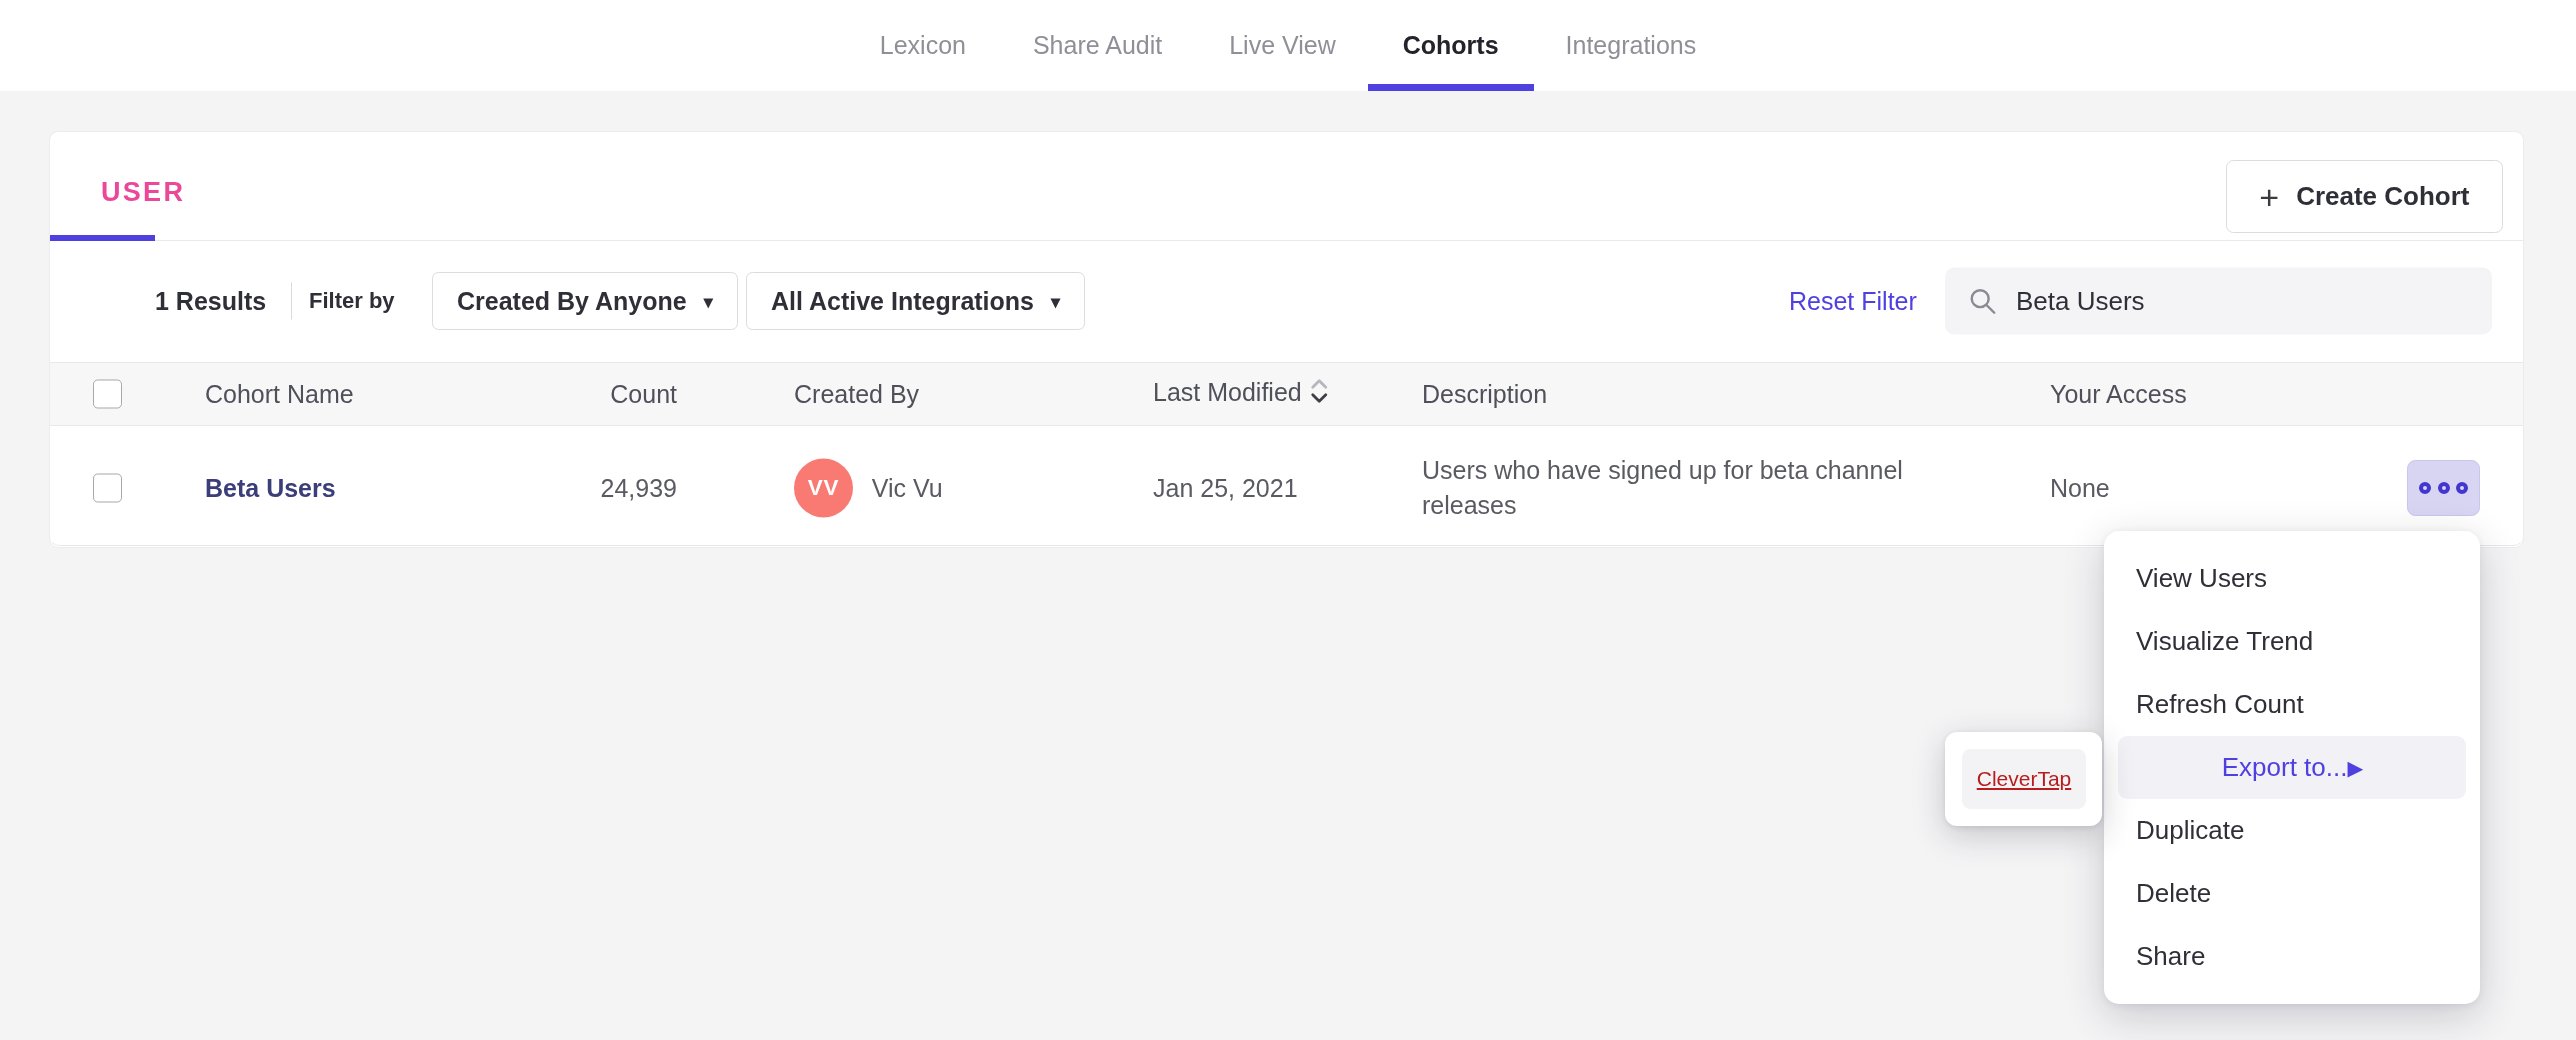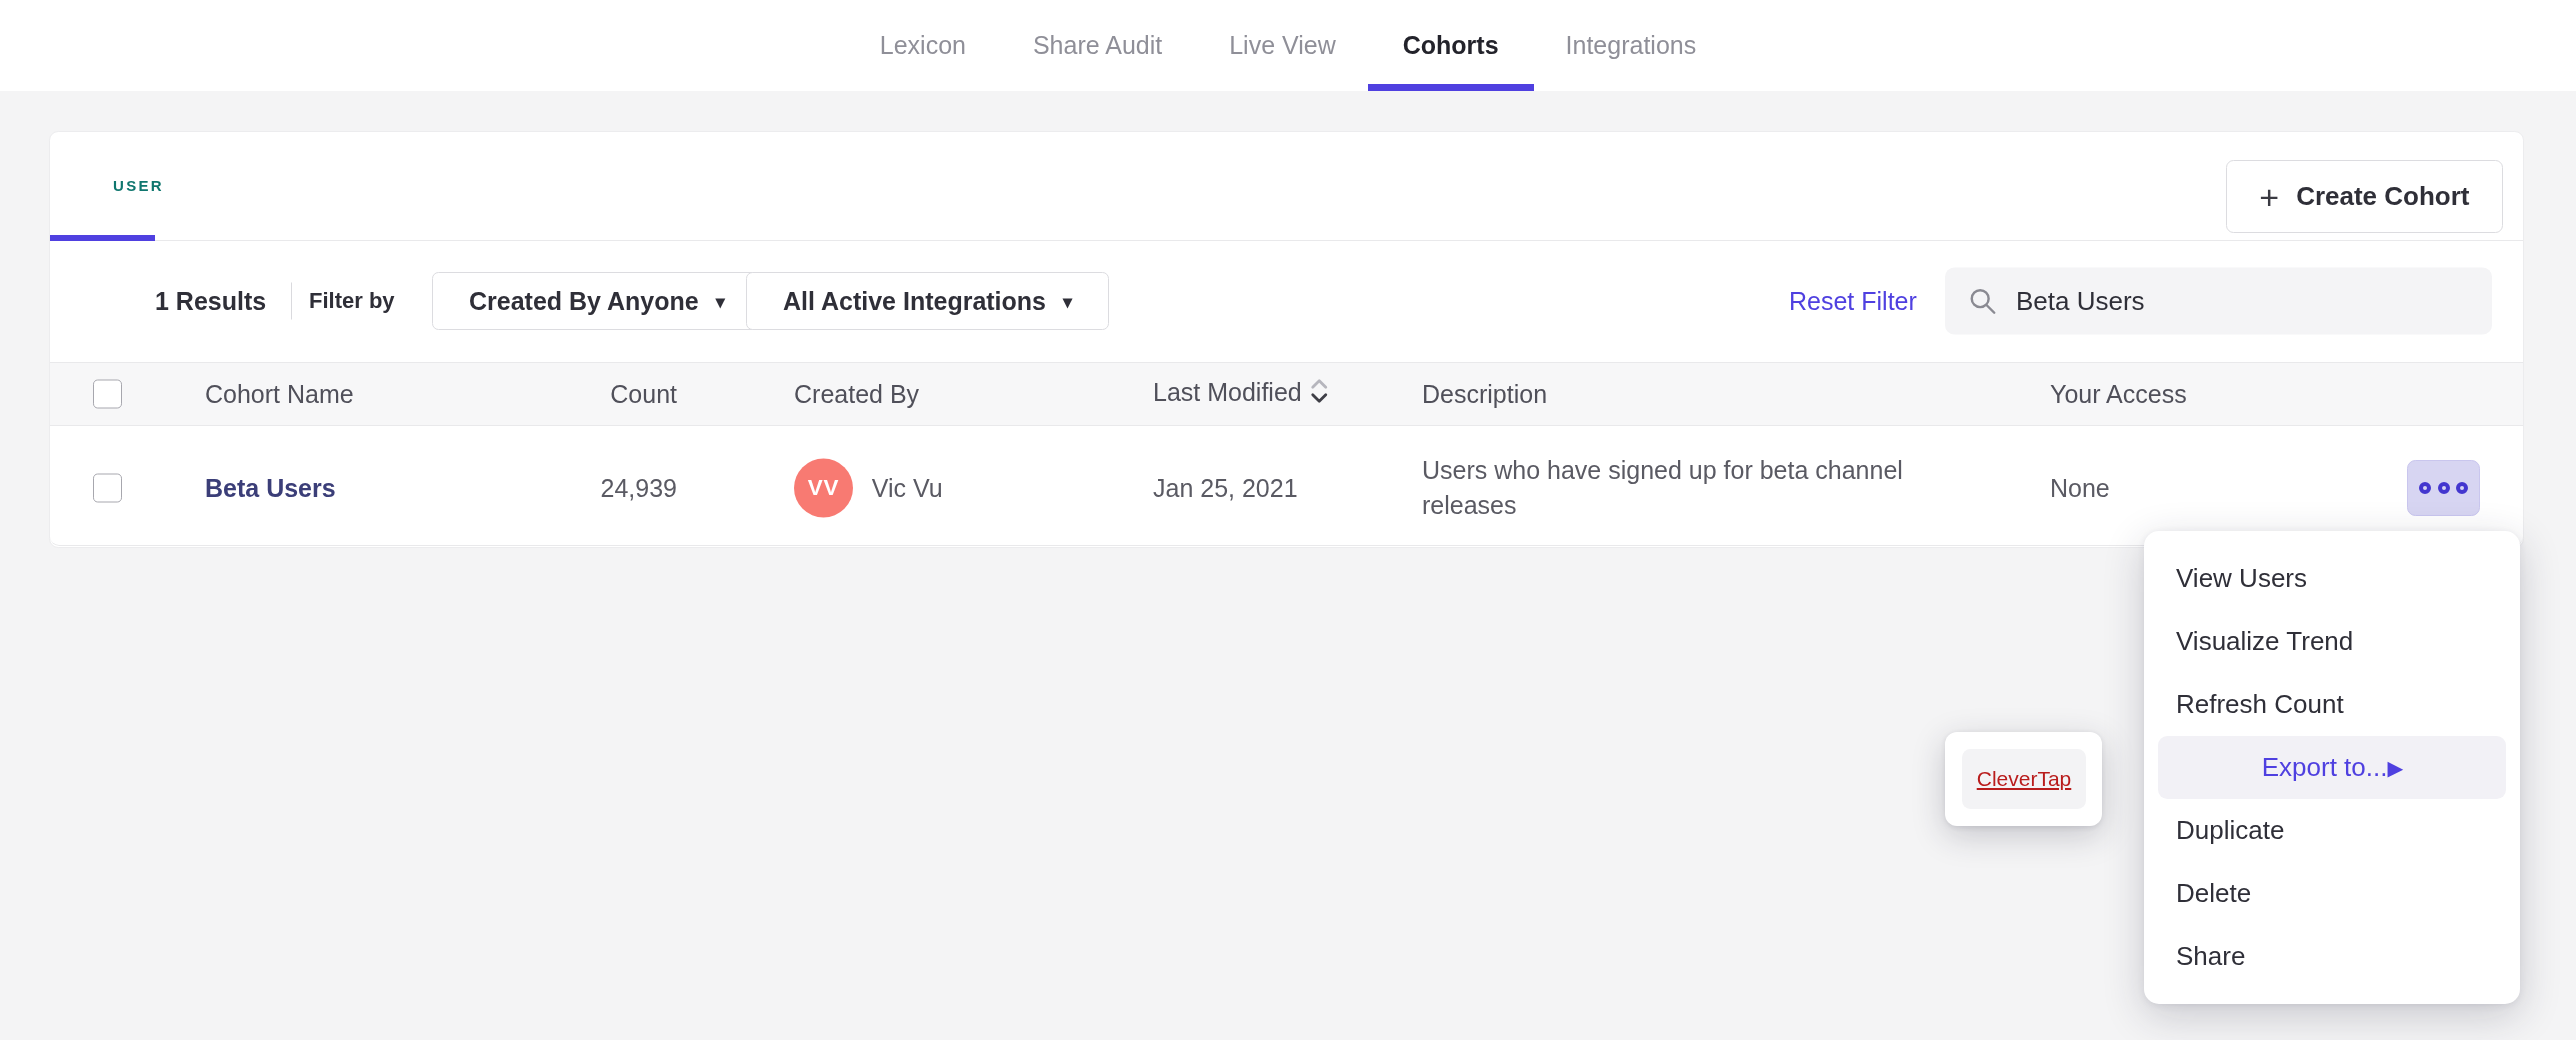--- a/index.html
+++ b/index.html
@@ -35,41 +35,41 @@
     position:absolute; left:49px; top:131px; width:2475px; height:417px;
     background:#ffffff; border:0.9px solid #ececee; border-radius:9.3px;
   }
   .card-header {
     position:absolute; left:0; top:0; right:0; height:109px;
     border-bottom:0.9px solid #e9e9eb;
     border-radius:9.3px 9.3px 0 0;
   }
   .user-tab {
     position:absolute; left:51px; top:45px;
-    font-size:15px; font-weight:700; letter-spacing:2.3px; color:#0f766e;margin-left:12px;
+    font-size:27px; font-weight:700; letter-spacing:2.3px; color:#ec4899;
   }
   .user-underline {
     position:absolute; left:0; bottom:-0.9px; width:105px; height:5.6px; background:#4f40e0;
   }
   .create-btn {
     position:absolute; right:20.5px; top:28px; height:73px; padding:0 32px;
     background:#ffffff; border:0.9px solid #dcdce0; border-radius:7.5px;
     font-family:inherit; font-size:26px; font-weight:600; color:#2f2f38;
     display:flex; align-items:center; gap:17px; cursor:pointer;
   }
   .create-btn .plus { font-size:34px; font-weight:400; color:#3a3a42; line-height:1; }
 
   
   .filter-row { position:absolute; left:0; top:109px; right:0; height:120px; }
   .filter-row > * { position:absolute; top:50%; transform:translateY(-50%); }
   .results-count { left:105px; font-size:25px; font-weight:600; color:#2f2f38; white-space:nowrap; }
   .v-divider { left:241px; width:0.9px; height:37px; background:#dadade; }
   .filter-by { left:259px; font-size:22px; font-weight:600; color:#2f2f38; white-space:nowrap; }
   .dropdown {
-    height:58px; padding:0 36px; background:#fff;
+    height:58px; padding:0 24px; background:#fff;
     border:0.9px solid #dcdce0; border-radius:6.5px;
     display:flex; align-items:center; gap:17px;
     font-family:inherit; font-size:25px; font-weight:700; color:#2f2f38;
     cursor:pointer; white-space:nowrap;
   }
   .dd-created { left:382px; }
   .dd-integrations { left:696px; }
   .caret { font-size:18px; color:#2f2f38; transform:translateY(0.9px); }
   .reset-filter { left:1739px; font-size:25px; color:#4f40e0; cursor:pointer; white-space:nowrap; }
   .search-box {
@@ -123,21 +123,20 @@
     display:flex; align-items:center; justify-content:center; gap:6.5px; cursor:pointer;
   }
   .dot { width:12px; height:12px; border:4.7px solid #4336cf; border-radius:50%; background:transparent; }
 
   
   .menu {
     position:absolute; left:2104px; top:531px; width:376px;
     background:#ffffff; border-radius:15px; padding:16px 0;
     box-shadow:0 11.2px 42px rgba(35,35,60,0.20), 0 1.9px 7.5px rgba(35,35,60,0.08);
     z-index:5;
-    margin-left:40px;
   }
   .menu-item {
     height:63px; display:flex; align-items:center;
     padding:0 28px 0 32px; font-size:26px; color:#2f2f38; cursor:pointer; white-space:nowrap;
   }
   .menu-item.highlighted {
     margin:0 14px; padding:0 17px 0 18px; border-radius:9.3px;
     background:#f2f1f6; color:#4f40e0;
     justify-content:center;
   }

